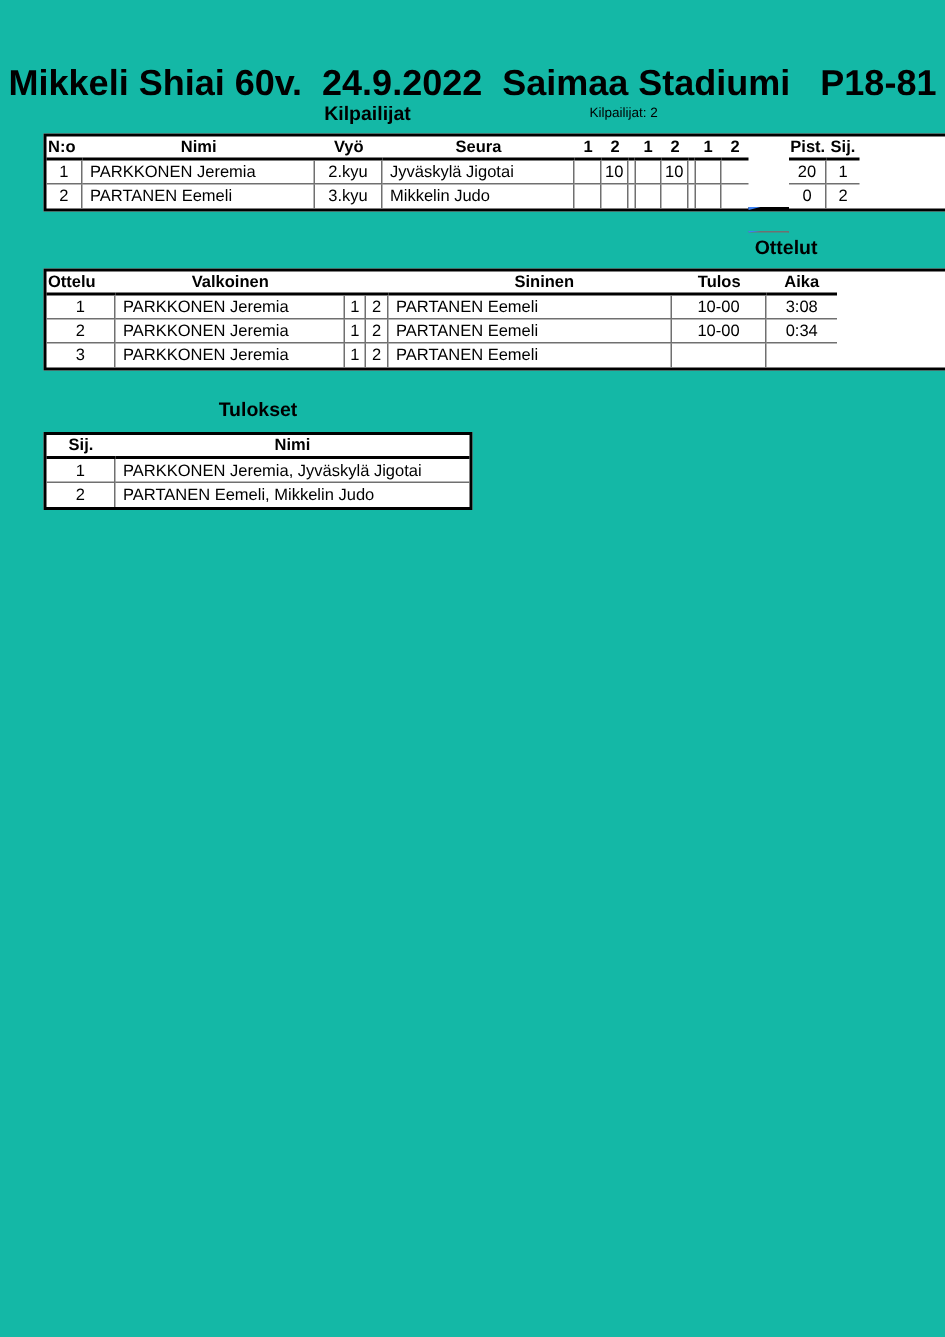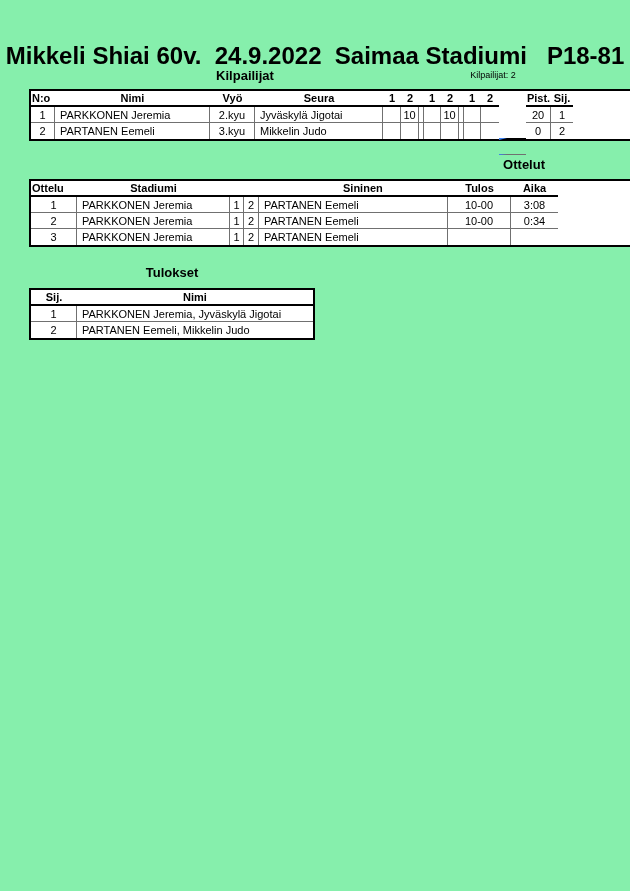--- a/index.html
+++ b/index.html
@@ -1,28 +1,28 @@
 <!DOCTYPE html>
 <html><head>
 <meta charset="utf-8">
 <style>
   html,body { margin:0; padding:0; background:#ffffff; }
   .page {
-    position:relative; width:630px; height:891px; background:#86efac;
+    position:relative; width:630px; height:891px; background:#14b8a6;
     font-family:"Liberation Sans", sans-serif; color:#000;
     overflow:hidden;
   }
   .title {
     position:absolute; top:44px; left:0; width:630px;
     text-align:center; font-size:24px; font-weight:bold;
     white-space:pre; line-height:24px;
   }
   .sec-title { position:absolute; font-size:13px; font-weight:bold; text-align:center; line-height:12px; }
   #sec-kilpailijat { top:70px; left:29px; width:432px; }
-  #count-label { position:absolute; top:70px; left:393px; width:200px; text-align:center; font-size:9px; line-height:11px; }
+  #count-label { position:absolute; top:70px; left:393px; width:200px; text-align:left; font-size:9px; line-height:11px; }
   #sec-ottelut { top:159px; left:29px; width:516px;text-align:right; }
   #sec-tulokset { top:267px; left:29px; width:286px; }
 
   .tbl {
     position:absolute; display:grid; box-sizing:border-box;
     border:2px solid #000; background:#fff;
     grid-auto-rows:16px; font-size:11px; line-height:12px;
   }
   #tbl1 { top:89px;  left:29px; width:604px;
     grid-template-columns:24px 155px 45px 128px 18px 18px 4px 18px 18px 4px 18px 18px 27px 25px 22px; }
@@ -100,21 +100,21 @@
     <div class="cell blk br">0</div>
     <div class="cell br">0</div>
     <div class="cell">2</div>
   </div>
 
   <div class="sec-title" id="sec-ottelut">Ottelut</div>
 
   <div class="tbl" id="tbl2">
 
     <div class="cell hd hleft">Ottelu</div>
-    <div class="cell hd">Stadiumi</div>
+    <div class="cell hd">Valkoinen</div>
     <div class="cell hd"></div>
     <div class="cell hd"></div>
     <div class="cell hd sinhd">Sininen</div>
     <div class="cell hd">Tulos</div>
     <div class="cell hd">Aika</div>
 
     <div class="cell br bb">1</div>
     <div class="cell br bb left">PARKKONEN Jeremia</div>
     <div class="cell br bb">1</div>
     <div class="cell br bb">2</div>

